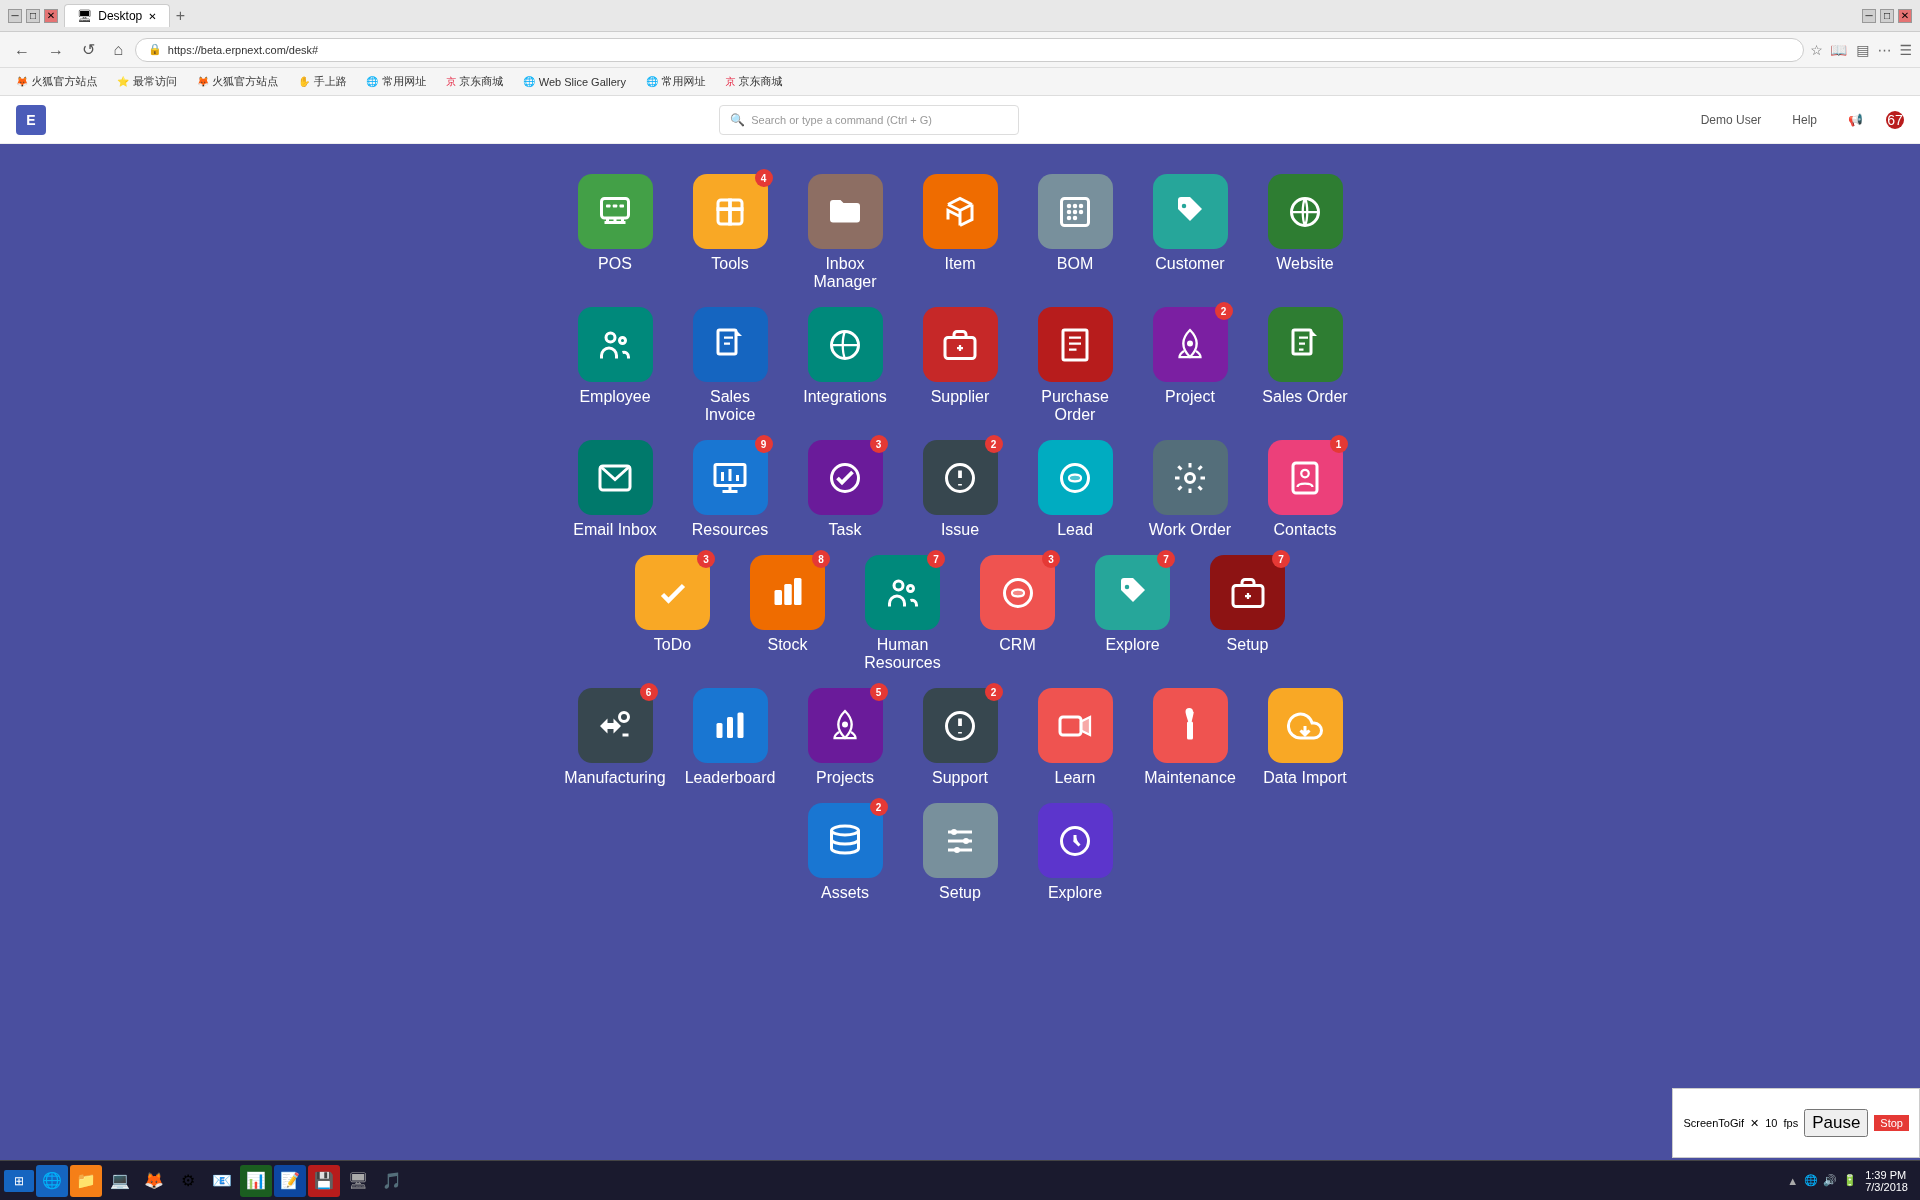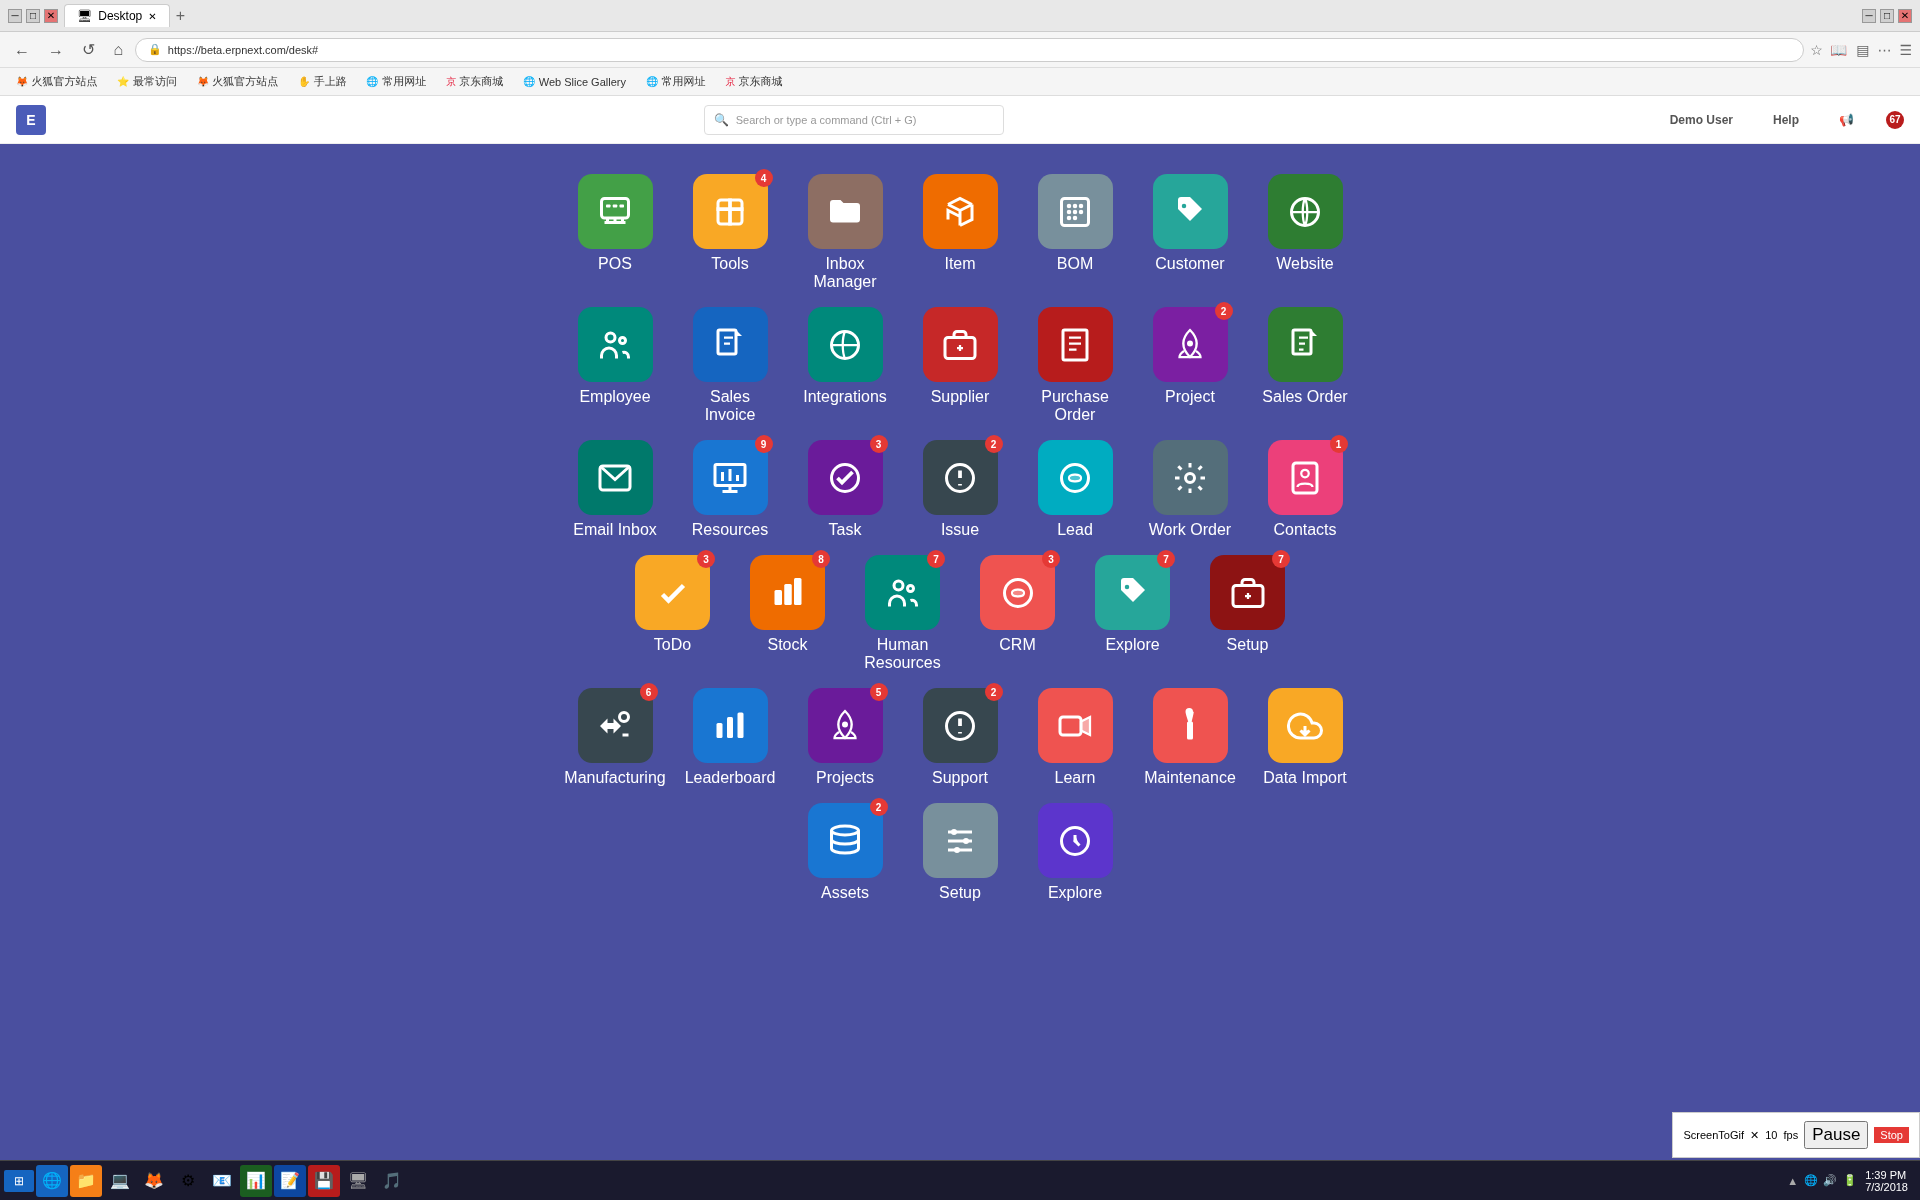--- a/index.html
+++ b/index.html
@@ -24,23 +24,23 @@
     .nav-actions { display: flex; gap: 8px; align-items: center; font-size: 14px; color: #666; }
 
     .bookmarks-bar { background: #f5f5f5; height: 28px; display: flex; align-items: center; padding: 0 8px; gap: 4px; border-bottom: 1px solid #ddd; font-size: 11px; }
     .bookmark-item { padding: 2px 8px; cursor: pointer; color: #333; display: flex; align-items: center; gap: 3px; border-radius: 3px; }
     .bookmark-favicon { font-size: 10px; }
 
     
     .app-header { background: #fff; height: 48px; display: flex; align-items: center; padding: 0 16px; border-bottom: 1px solid #eee; gap: 12px; }
     .app-logo { width: 30px; height: 30px; background: #4b5cb8; border-radius: 4px; display: flex; align-items: center; justify-content: center; color: #fff; font-weight: bold; font-size: 14px; }
     .search-box { flex: 1; max-width: 300px; height: 30px; border: 1px solid #ddd; border-radius: 4px; padding: 0 10px; font-size: 12px; color: #999; display: flex; align-items: center; gap: 6px; background: #fff; margin: 0 auto; }
-    .header-right { display: flex; align-items: center; gap: 24px; margin-left: auto; font-weight: bold; }
+    .header-right { display: flex; align-items: center; gap: 15px; margin-left: auto; }
     .header-btn { font-size: 12px; color: #555; cursor: pointer; padding: 4px 8px; }
-    .notification-badge { background: #b91c1c; color: #fff; border-radius: 50%; width: 18px; height: 18px; font-size: 10px; display: flex; align-items: center; justify-content: center; }
+    .notification-badge { background: #b91c1c; color: #fff; border-radius: 50%; width: 18px; height: 18px; font-size: 14px; display: flex; align-items: center; justify-content: center; }
 
     
     .main-content { flex: 1; background: #4a4f9f; display: flex; flex-direction: column; align-items: center; padding: 30px 20px; overflow-y: auto; }
 
     
     .app-grid { display: flex; flex-direction: column; gap: 16px; align-items: center; }
     .app-row { display: flex; gap: 20px; justify-content: center; }
 
     .app-icon { width: 95px; display: flex; flex-direction: column; align-items: center; gap: 6px; cursor: pointer; position: relative; }
     .app-icon-box { width: 75px; height: 75px; border-radius: 14px; display: flex; align-items: center; justify-content: center; position: relative; }
@@ -72,21 +72,21 @@
     .bg-blueviolet { background: #5c35cc; }
     .bg-pinksalmon { background: #ec407a; }
 
     
     .taskbar { height: 40px; background: #1a1a2e; display: flex; align-items: center; padding: 0 4px; gap: 2px; border-top: 1px solid #444; }
     .start-btn { background: #1565c0; color: #fff; border: none; padding: 4px 10px; cursor: pointer; border-radius: 2px; font-size: 12px; display: flex; align-items: center; }
     .taskbar-icon { width: 32px; height: 32px; border-radius: 3px; cursor: pointer; display: flex; align-items: center; justify-content: center; font-size: 16px; }
     .taskbar-right { margin-left: auto; display: flex; align-items: center; gap: 8px; padding: 0 8px; color: #fff; font-size: 11px; }
     .sys-icons { display: flex; gap: 6px; align-items: center; }
 
-    .screenrecorder { position: fixed; bottom: 40px; right: 0; background: #fff; border: 1px solid #ccc; padding: 8px 10px; font-size: 11px; display: flex; align-items: center; gap: 6px; }
+    .screenrecorder { position: fixed; bottom: 40px; right: 0; background: #fff; border: 1px solid #ccc; padding: 20px 10px; font-size: 11px; display: flex; align-items: center; gap: 6px; }
   </style>
 </head>
 <body>
 
 <div class="browser-frame">
 
   <div class="title-bar">
     <div class="title-bar-left">
 
       <div class="window-controls">

